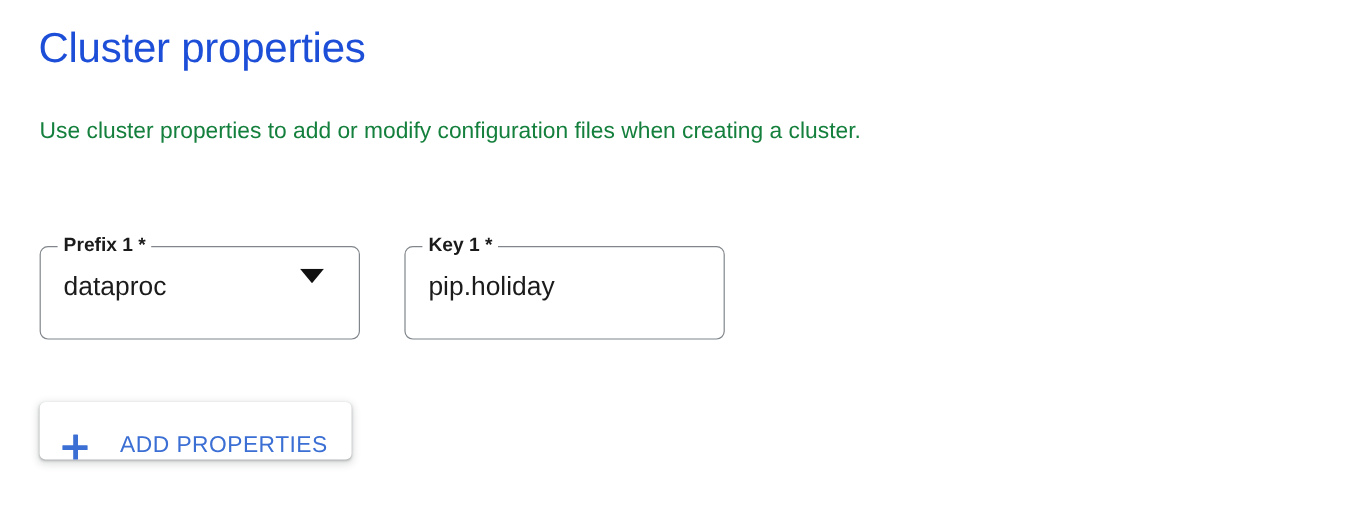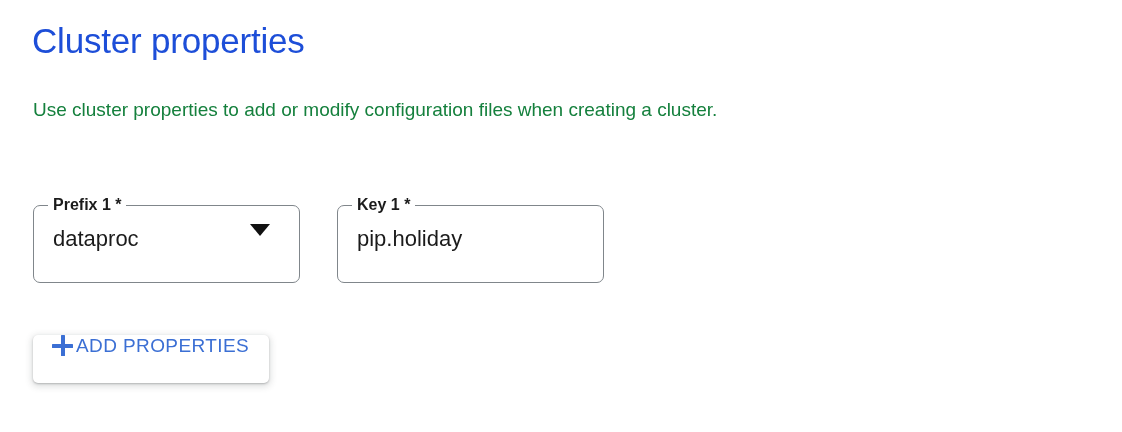--- a/index.html
+++ b/index.html
@@ -126,22 +126,22 @@
     border-top: 12px solid #111111;
   }
 
   
   .add-button {
     position: absolute;
     left: 33px;
     top: 335px;
     height: 48px;
     display: inline-flex;
-    align-items: flex-start;
-    gap: 3px;
+    align-items: flex-end;
+    gap: 27px;
     padding: 0 20px 0 19px;
     background: #ffffff;
     border: none;
     border-radius: 5px;
     box-shadow: 0 1px 2px 0 rgba(60,64,67,0.30),
                 0 2px 6px 2px rgba(60,64,67,0.15);
     cursor: pointer;
     font-family: "Liberation Sans", sans-serif;
   }
 

